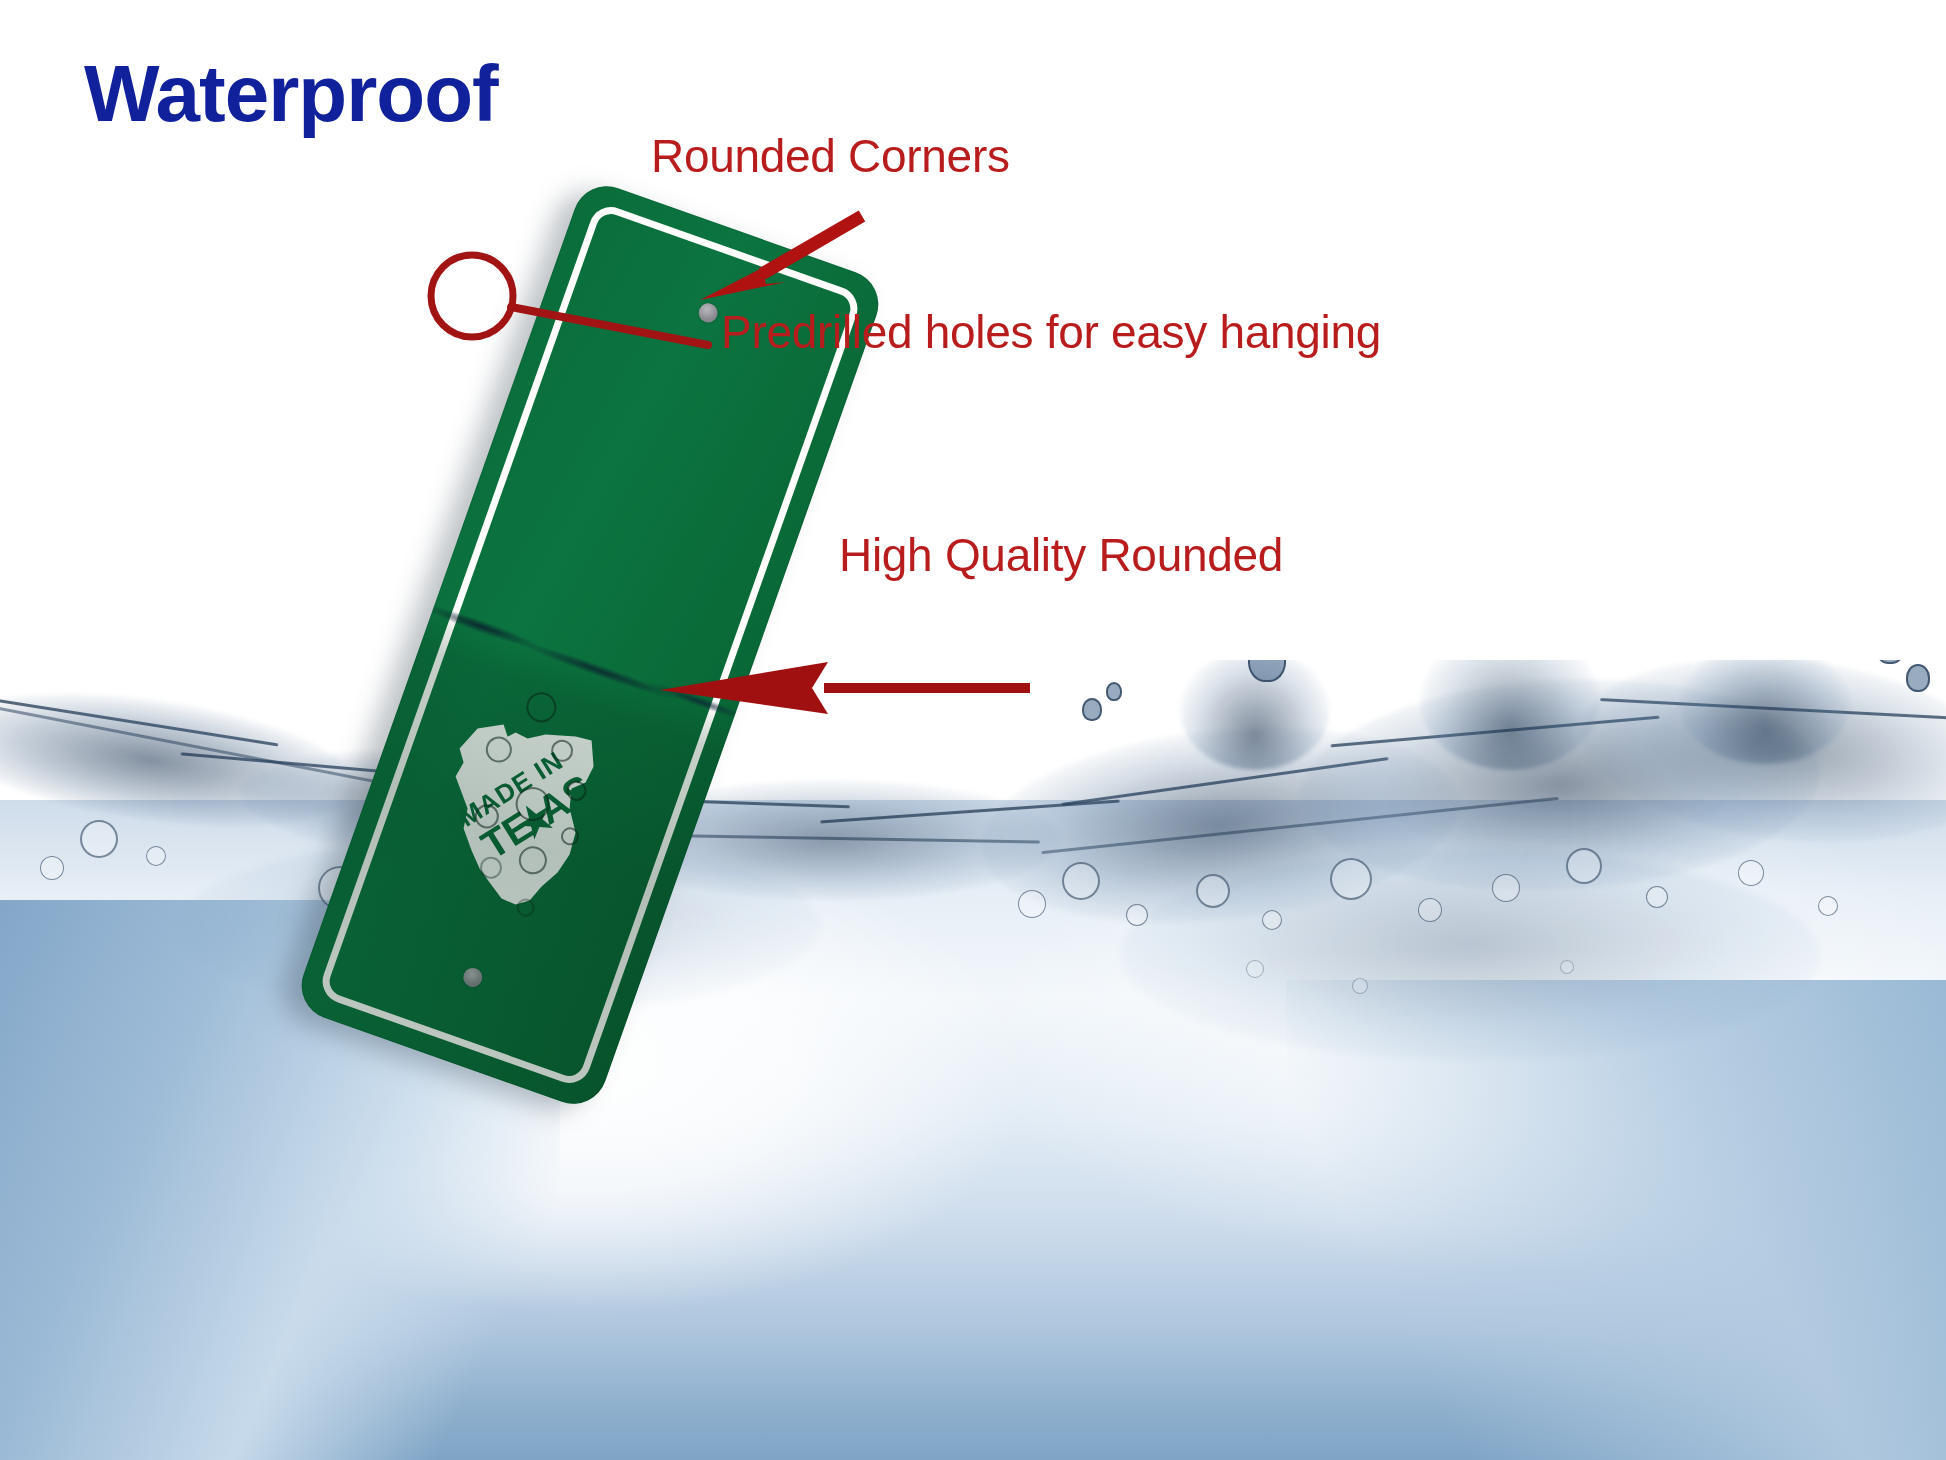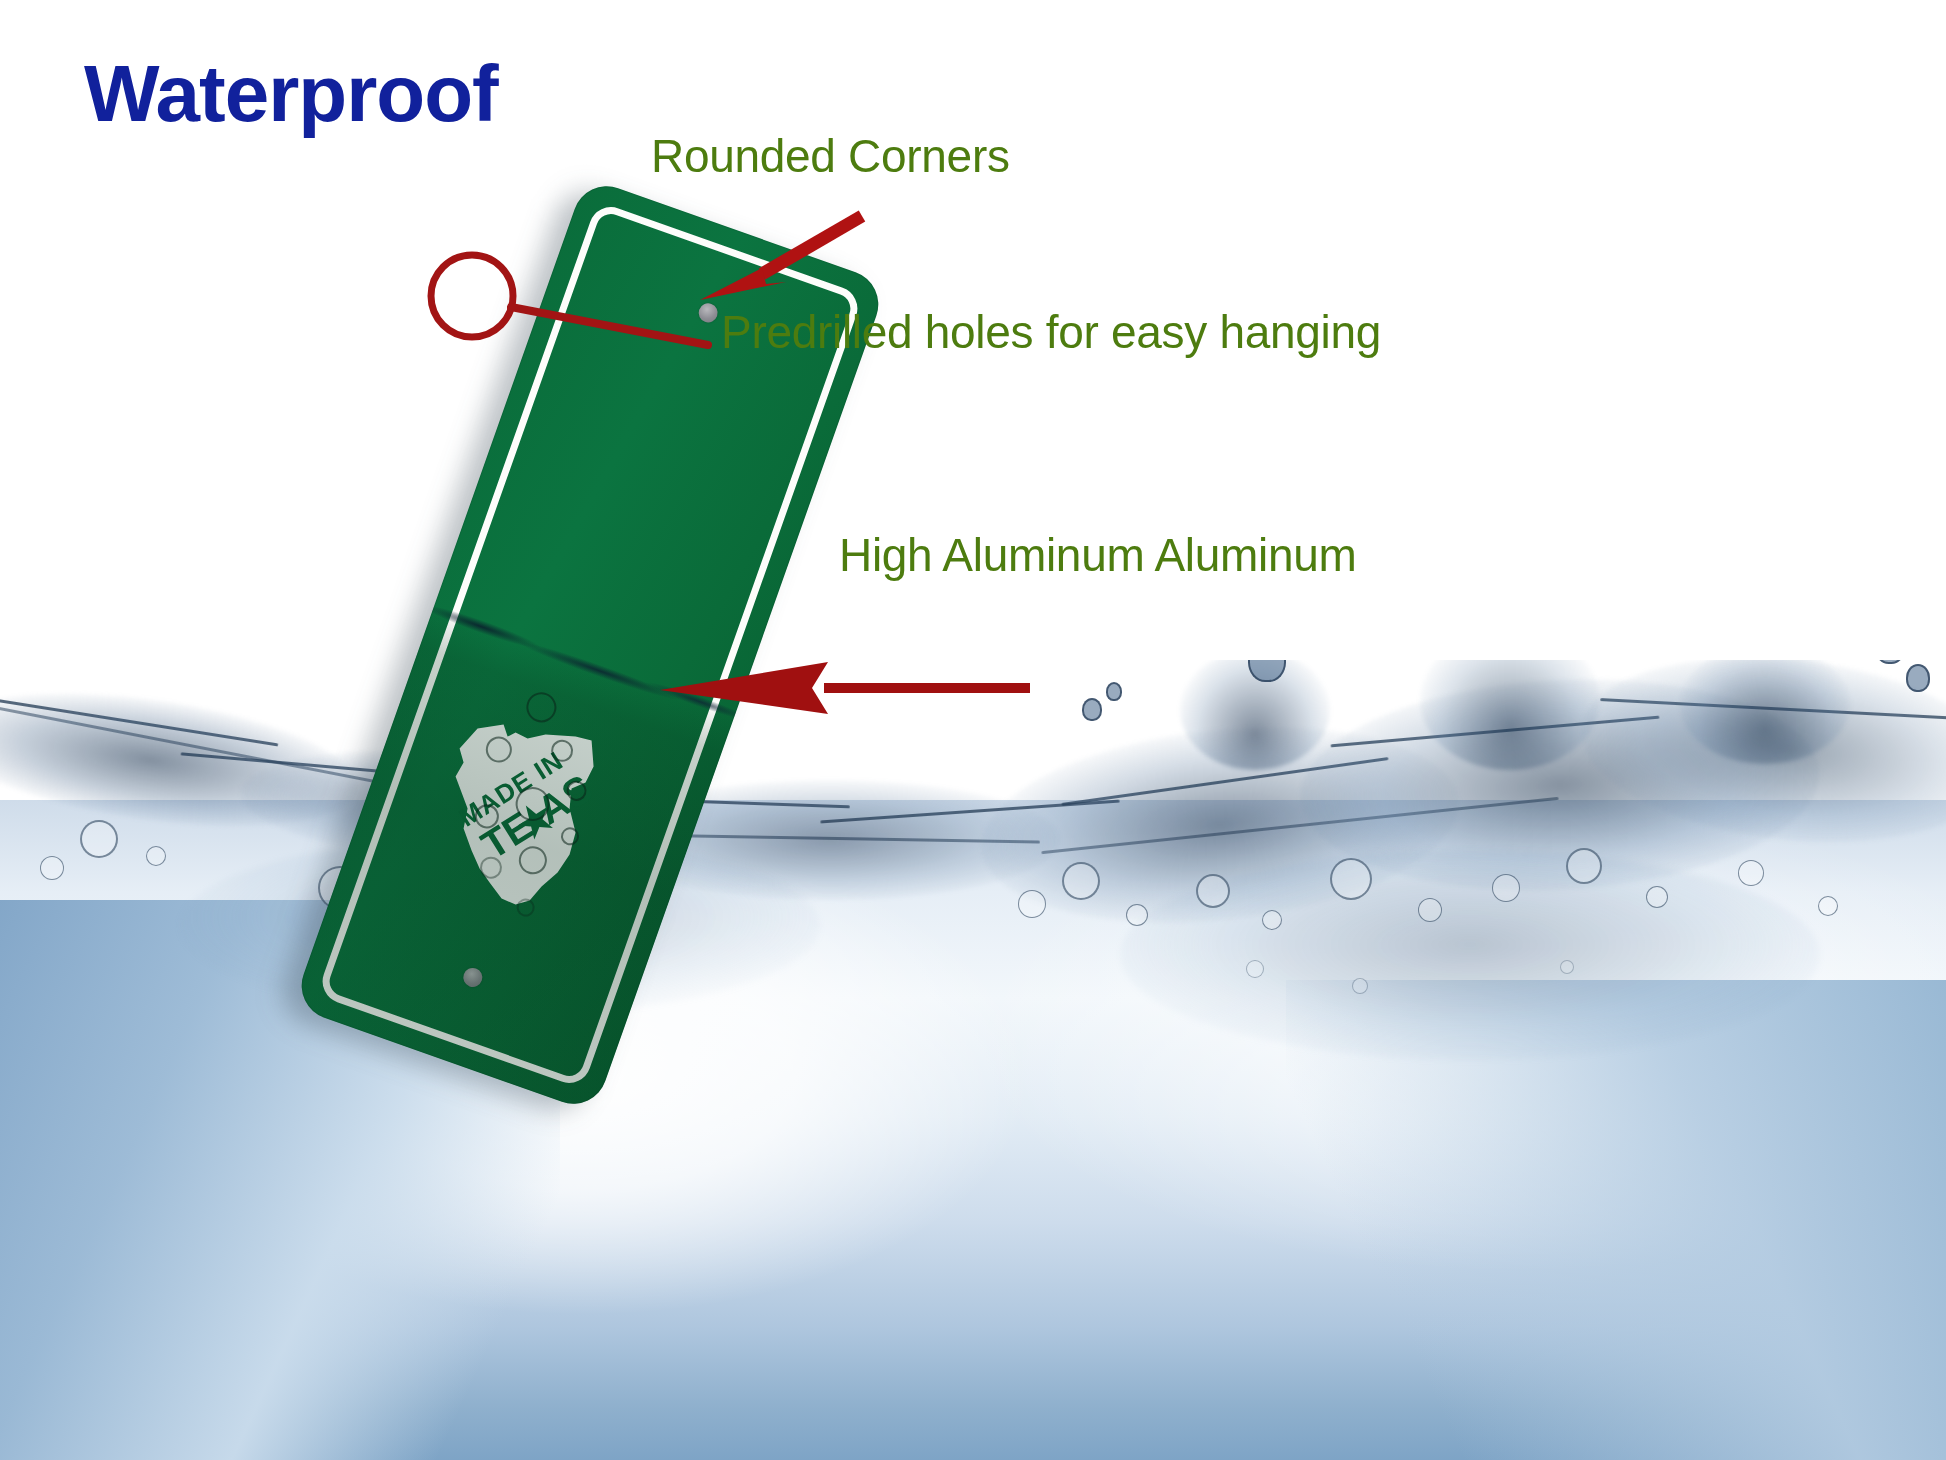--- a/index.html
+++ b/index.html
@@ -98,21 +98,21 @@
   .sgn-bub{position:absolute;border-radius:50%;border:2px solid rgba(10,34,24,.55);pointer-events:none;}
 
   
   .tx-logo{
     position:absolute;left:50%;top:528px;width:176px;height:186px;
     margin-left:-88px;transform:rotate(-19.5deg);
   }
 
   
   .callout-text{
-    position:absolute;color:#4d7c0f;white-space:nowrap;
+    position:absolute;color:#b91c1c;white-space:nowrap;
     font-family:"Liberation Sans", sans-serif;
     font-weight:400;letter-spacing:-.3px;
   }
   #txt-rounded{left:651px;top:129px;font-size:46px;}
   #txt-predrilled{left:721px;top:305px;font-size:46px;}
   #txt-aluminum{left:839px;top:528px;font-size:46px;}
 
   #title{
     position:absolute;left:84px;top:48px;
     font-family:Liberation Sans, sans-serif;
@@ -245,15 +245,15 @@
       <path d="M660 690 L828 662 L812 688 L828 714 Z" fill="#a01010"></path>
     </g>
   </svg>
 
   <div id="title">Waterproof</div>
 
   <div class="callout-text" id="txt-rounded">Rounded Corners</div>
 
   <div class="callout-text" id="txt-predrilled">Predrilled holes for easy hanging</div>
 
-  <div class="callout-text" id="txt-aluminum">High Aluminum Aluminum</div>
+  <div class="callout-text" id="txt-aluminum">High Quality Rounded</div>
 
 </div>
 
 </body></html>

